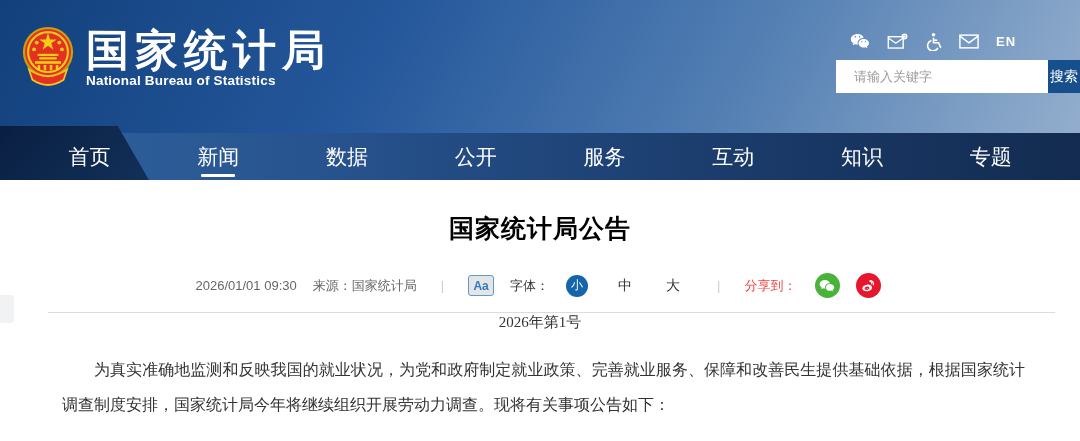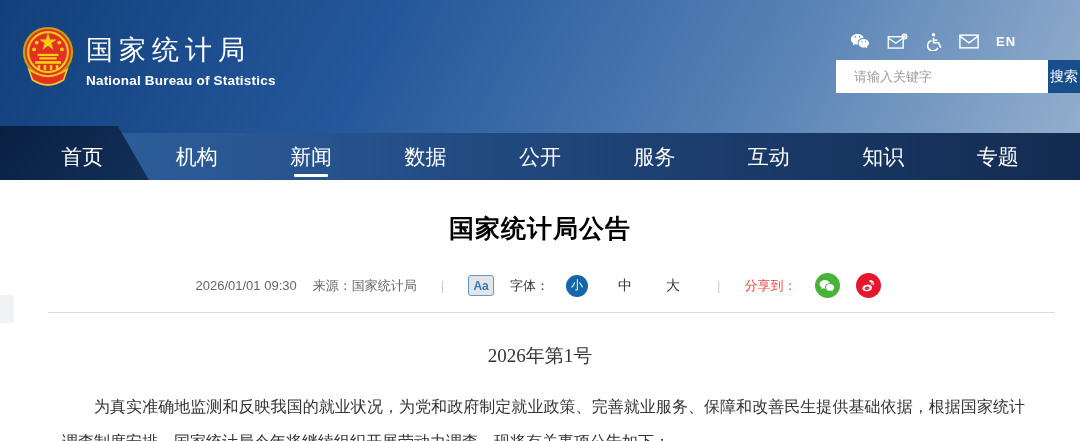--- a/index.html
+++ b/index.html
@@ -7,21 +7,21 @@
   body { font-family:"Liberation Sans", sans-serif; background:#fff; overflow:hidden; position:relative; }
 
   
   .site-header{
     position:relative; width:1080px; height:133px;
     background:linear-gradient(118deg,#12407c 0%, #24579b 35%, #537fb3 68%, #93aecd 100%);
   }
   .brand{ position:absolute; left:22px; top:26px; display:flex; align-items:flex-start; }
   .emblem{ width:52px; height:66px; margin-right:12px; }
   .brand-text{ padding-top:6px; }
-  .site-title{ color:#fff; font-size:27px; font-weight:normal; letter-spacing:6px; line-height:36px; }
+  .site-title{ color:#fff; font-size:43px; font-weight:bold; letter-spacing:6px; line-height:36px; }
   .site-subtitle{ color:#fff; font-size:13.5px; font-weight:bold; margin-top:5px; letter-spacing:.2px; }
 
   .header-right{ position:absolute; right:0; top:32px; width:244px; }
   .quick-icons{ display:flex; align-items:center; justify-content:flex-start; gap:17px; padding-left:14px; height:18px; }
   .quick-icons svg{ display:block; }
   .lang{ color:#fff; font-size:13px; font-weight:bold; letter-spacing:1px; cursor:pointer; }
   .search-row{ display:flex; margin-top:10px; height:33px; }
   .search-input{ flex:1; border:none; outline:none; padding:0 18px; font-size:13px; color:#333; background:#fff; font-family:Liberation Sans, sans-serif; }
   .search-input::placeholder{ color:#9b9b9b; }
   .search-btn{ width:48px; border:none; background:#174f8d; color:#ffffff; font-size:14px; cursor:pointer; font-family:"Liberation Sans",sans-serif; }
@@ -54,21 +54,21 @@
   .font-label{ color:#333; margin-left:8px;text-align:right; }
   .size-btn{ display:inline-flex; align-items:center; justify-content:center; min-width:22px; height:22px; margin:0 9px; color:#333; font-size:14px; cursor:pointer; border-radius:50%; }
   .size-btn.active{ background:#1565aa; color:#fff; width:22px; font-size:12px; }
   .share-label{ color:#ef4444; margin-right:6px; }
   .share-icon{ width:25px; height:25px; border-radius:50%; display:inline-flex; align-items:center; justify-content:center; margin:0 4px; cursor:pointer; }
   .share-wechat{ background:#48b338; }
   .share-weibo{ background:#e6162d; }
 
   .divider{ border:none; border-top:1px solid #dcdcdc; margin:14px 25px 0 48px; }
 
-  .doc-number{ text-align:center; margin-top:30px; font-size:19px; color:#333; font-family:"Liberation Serif", serif; }
+  .doc-number{ text-align:center; font-size:15px; color:#333; font-family:"Liberation Serif", serif; }
 
   .body-paragraph{
     margin:20px 55px 0 62px; text-indent:2em;
     font-size:16px; line-height:35px; color:#333;
     font-family:"Liberation Serif", serif;
     text-align:justify;
   }
 
   .side-widget{ position:absolute; left:0; top:295px; width:14px; height:28px; background:#f1f2f4; border-radius:0 3px 3px 0; }
 </style>
@@ -137,21 +137,20 @@
       <input class="search-input" type="text" placeholder="请输入关键字" style="">
       <button class="search-btn">搜索</button>
     </div>
   </div>
 </header>
 
 <nav class="main-nav">
   <div class="home-slab"></div>
   <ul class="nav-list">
     <li class="nav-item">首页</li>
-    <li class="nav-item">机构</li>
     <li class="nav-item active">新闻</li>
     <li class="nav-item">数据</li>
     <li class="nav-item">公开</li>
     <li class="nav-item">服务</li>
     <li class="nav-item">互动</li>
     <li class="nav-item">知识</li>
     <li class="nav-item">专题</li>
   </ul>
 </nav>
 

